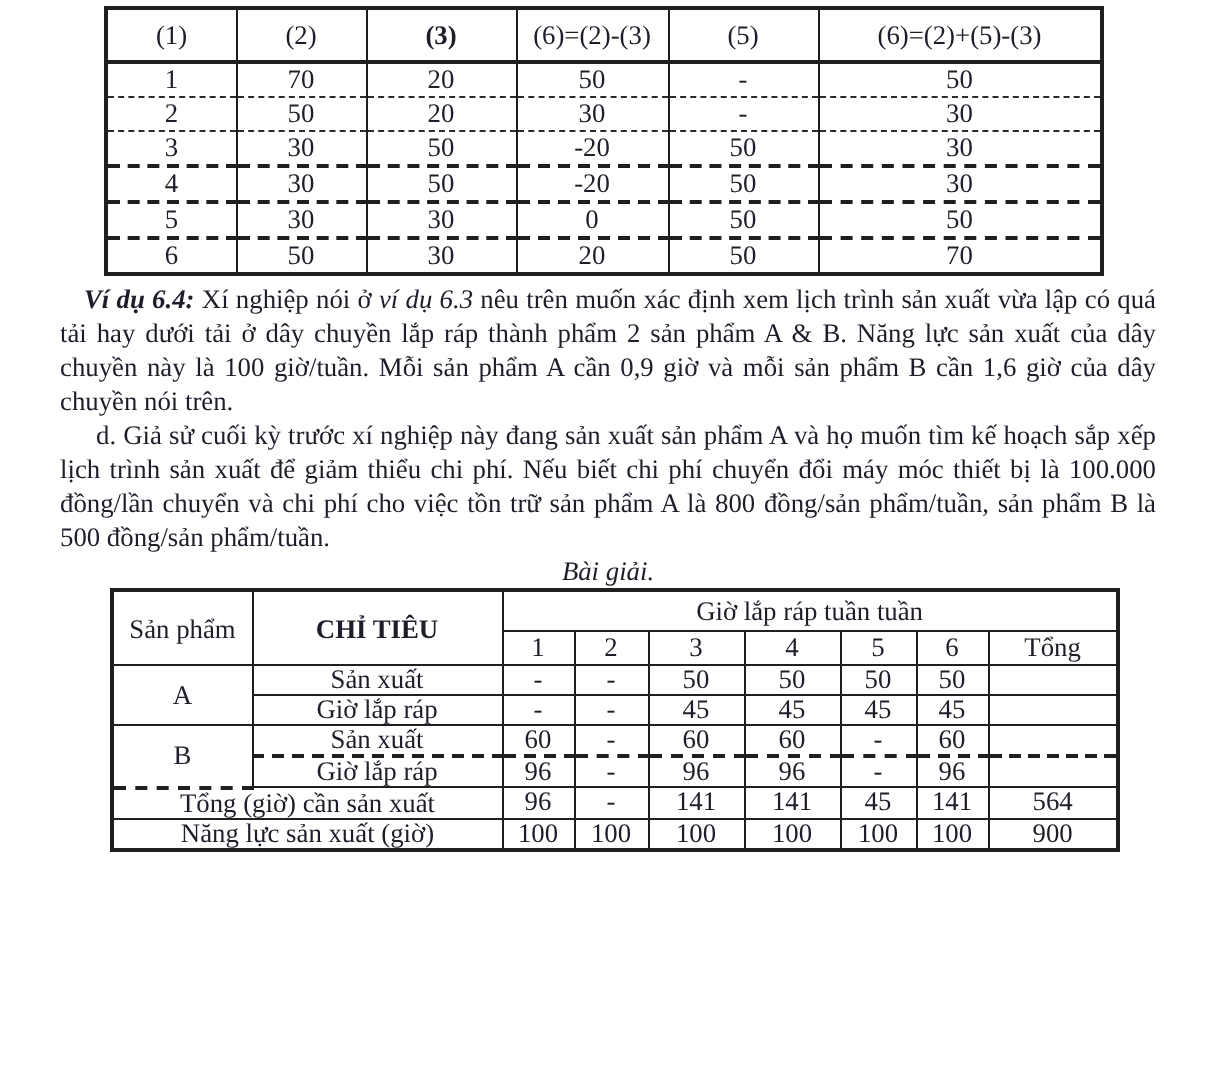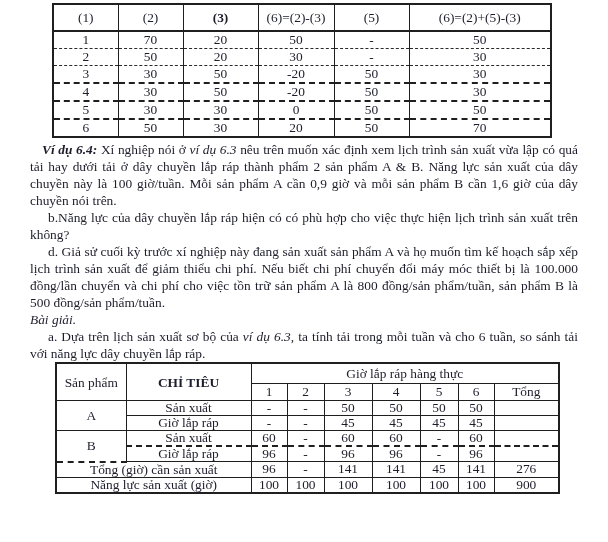--- a/index.html
+++ b/index.html
@@ -52,21 +52,21 @@
     text-align: justify;
     text-indent: 18px;
   }
   .para.intro { margin-top: 3px; text-indent: 12px; }
   .bi { font-weight: bold; font-style: italic; }
   .it { font-style: italic; margin-top: 32px; }
   .solution-heading {
     margin: 0;
     font-size: 13.4px;
     line-height: 17px;
-    text-align: left;
+    text-align: center;
     font-style: italic;
   }
   
   table.t2 {
     border-collapse: collapse;
     table-layout: fixed;
     width: 503px;
     margin-left: 25px;
     border: 2px solid #1f1f1f;
     font-size: 13.4px;
@@ -156,44 +156,42 @@
           <td>30</td>
           <td>20</td>
           <td>50</td>
           <td>70</td>
         </tr>
       </tbody>
     </table>
 
     <p class="para intro"><span class="bi">Ví dụ 6.4:</span><span>  Xí nghiệp nói ở </span><span class="it">ví dụ 6.3</span><span> nêu trên muốn xác định xem lịch trình sản xuất vừa lập có quá tải hay dưới tải ở dây chuyền lắp ráp thành phẩm 2 sản phẩm A &amp; B. Năng lực sản xuất của dây chuyền này là 100 giờ/tuần. Mỗi sản phẩm A cần 0,9 giờ và mỗi sản phẩm B cần 1,6 giờ của dây chuyền nói trên.</span></p>
 
-    <p class="para">b.Năng lực của dây chuyền lắp ráp hiện có có phù hợp cho việc thực hiện lịch trình sản xuất trên không?</p>
     <p class="para">d. Giả sử cuối kỳ trước xí nghiệp này đang sản xuất sản phẩm A và họ muốn tìm kế hoạch sắp xếp lịch trình sản xuất để giảm thiểu chi phí. Nếu biết chi phí chuyển đổi máy móc thiết bị là 100.000 đồng/lần chuyển và chi phí cho việc tồn trữ sản phẩm A là 800 đồng/sản phẩm/tuần, sản phẩm B là 500 đồng/sản phẩm/tuần.</p>
 
     <p class="solution-heading">Bài giải.</p>
 
-    <p class="para"><span>a. Dựa trên lịch sản xuất sơ bộ của </span><span class="it">ví dụ 6.3</span><span>, ta tính tải trong mỗi tuần và cho 6 tuần, so sánh tải với năng lực dây chuyền lắp ráp.</span></p>
 
     <table class="t2">
       <colgroup>
         <col style="width:70px">
           <col style="width:125px">
         <col style="width:36px">
           <col style="width:37px">
           <col style="width:48px">
         <col style="width:48px">
           <col style="width:38px">
           <col style="width:36px">
         <col style="width:65px">
       </colgroup>
       <thead>
         <tr class="h1">
           <th rowspan="2">Sản phẩm</th>
           <th rowspan="2" class="bold">CHỈ TIÊU</th>
-          <th colspan="7">Giờ lắp ráp hàng thực</th>
+          <th colspan="7">Giờ lắp ráp tuần tuần</th>
         </tr>
         <tr class="h2">
           <th>1</th>
           <th>2</th>
           <th>3</th>
           <th>4</th>
           <th>5</th>
           <th>6</th>
           <th>Tổng</th>
         </tr>
@@ -242,21 +240,21 @@
           <td></td>
         </tr>
         <tr class="dash">
           <td colspan="2">Tổng (giờ) cần sản xuất</td>
           <td>96</td>
           <td>-</td>
           <td>141</td>
           <td>141</td>
           <td>45</td>
           <td>141</td>
-          <td>276</td>
+          <td>564</td>
         </tr>
         <tr>
           <td colspan="2">Năng lực sản xuất (giờ)</td>
           <td>100</td>
           <td>100</td>
           <td>100</td>
           <td>100</td>
           <td>100</td>
           <td>100</td>
           <td>900</td>

